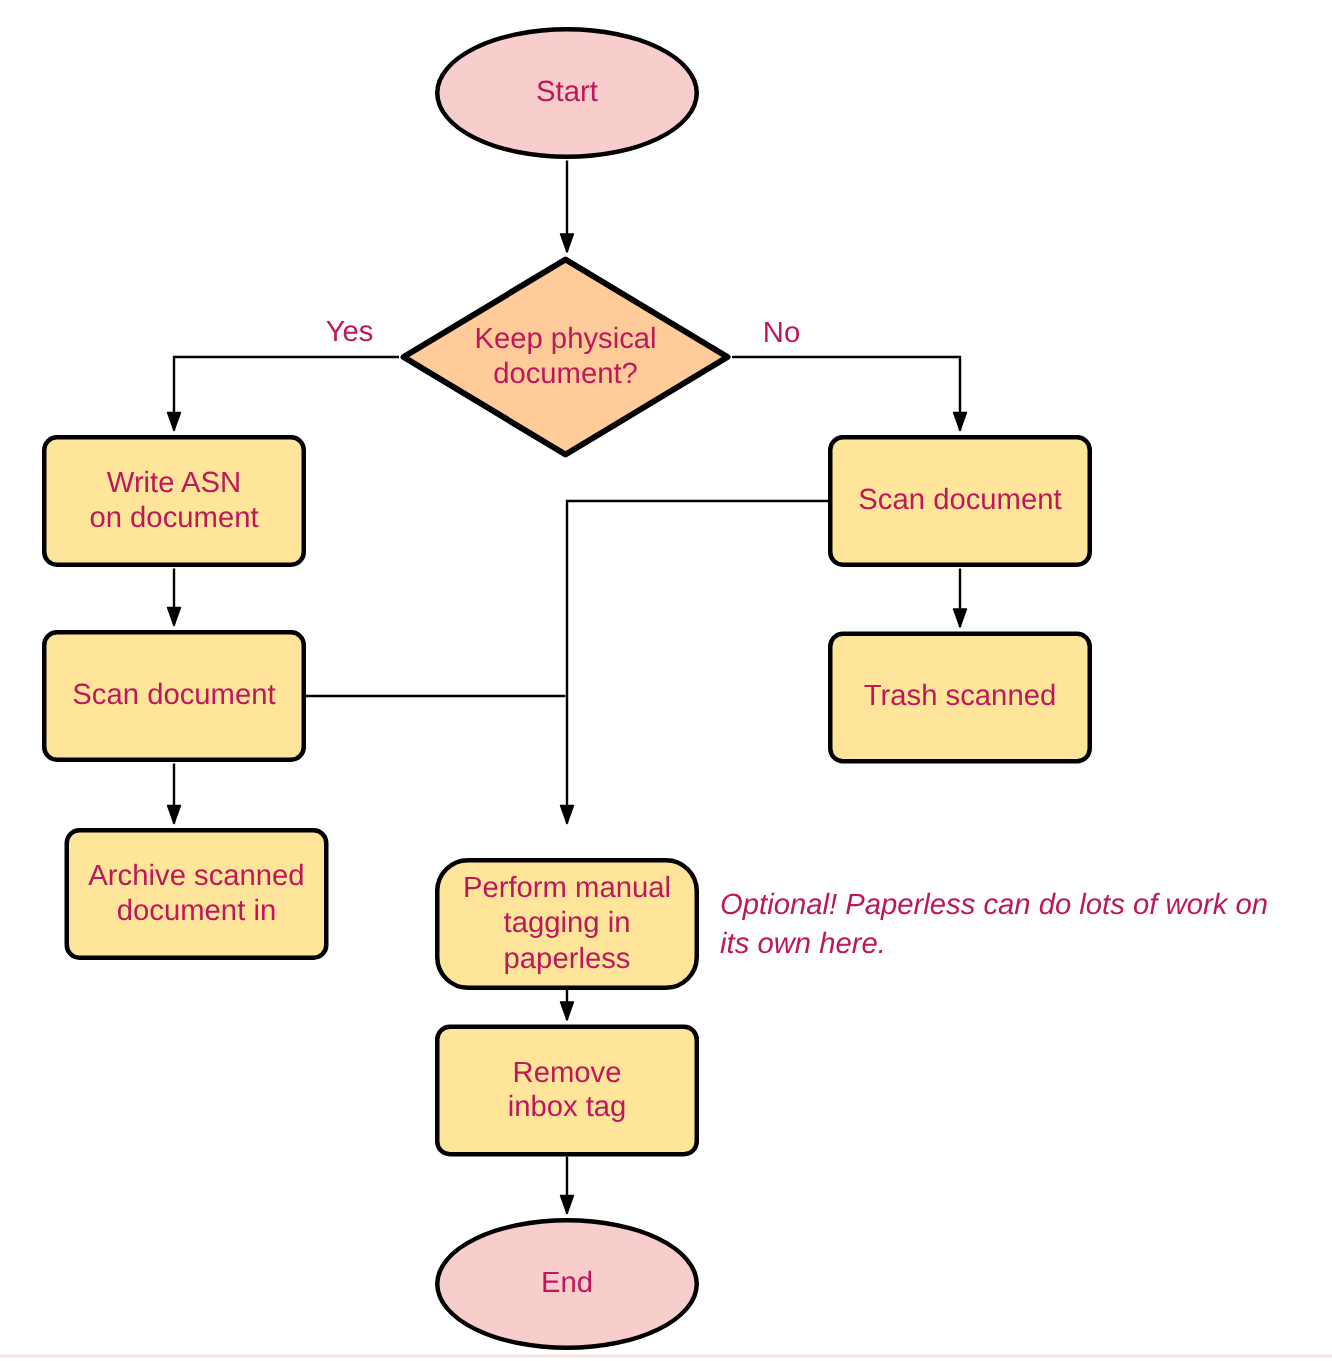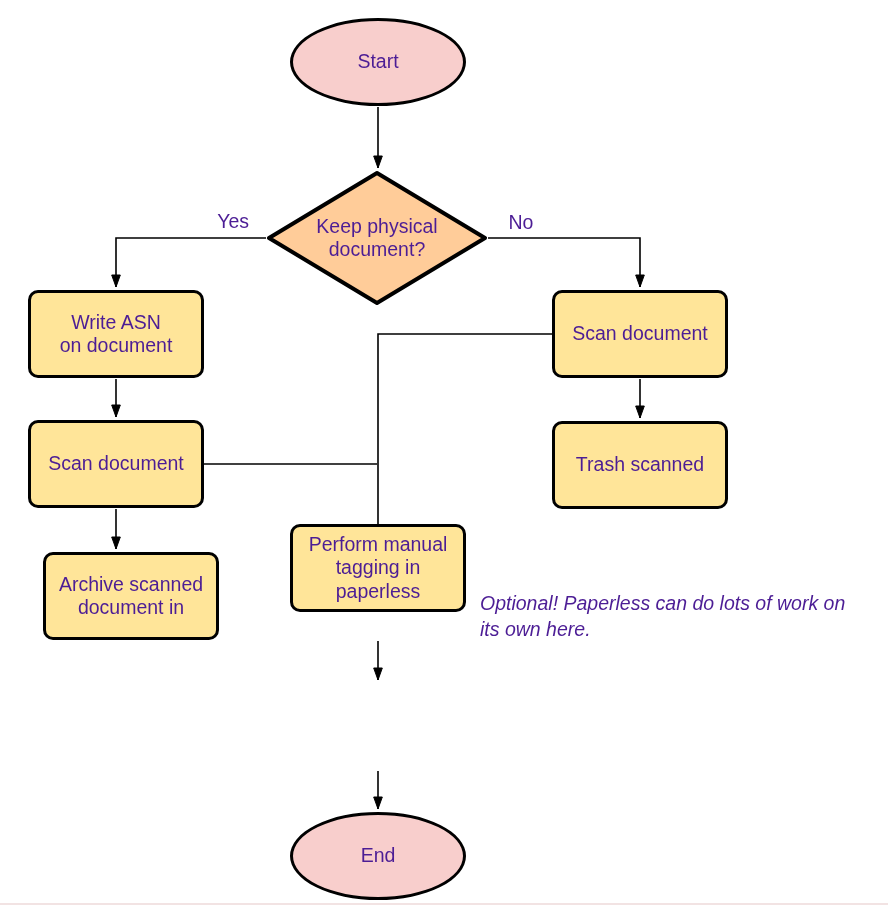--- a/index.html
+++ b/index.html
@@ -1,18 +1,18 @@
 <!DOCTYPE html>
 <html><head>
 <meta charset="utf-8">
 <style>
   html,body{margin:0;padding:0;background:#ffffff;}
   .stage{
     position:relative;width:888px;height:907px;background:#ffffff;
-    font-family:"Liberation Sans",sans-serif;color:#4c1d95;overflow:hidden;
+    font-family:"Liberation Sans",sans-serif;color:#be185d;overflow:hidden;
   }
   .connectors{position:absolute;left:0;top:0;}
   .edge{fill:none;stroke:#000;stroke-width:1.6px;}
   .node{
     position:absolute;box-sizing:border-box;
     display:flex;align-items:center;justify-content:center;
     text-align:center;font-size:19.5px;line-height:23.5px;
   }
   .node .label span{display:block;}
   .process{
@@ -103,33 +103,39 @@
       <span>Scan document</span>
     </div>
   </div>
 
   <div class="node process" style="left:552px;top:421px;">
     <div class="label">
       <span>Trash scanned</span>
     </div>
   </div>
 
-  <div class="node process" style="left:290px;top:524px;">
+  <div class="node process" style="left:290px;top:572px;border-radius:22px;">
     <div class="label">
       <span>Perform manual</span>
       <span>tagging in</span>
       <span>paperless</span>
     </div>
   </div>
 
   <div class="note">
     <span>Optional! Paperless can do lots of work on</span>
     <span>its own here.</span>
   </div>
 
+  <div class="node process" style="left:290px;top:683px;">
+    <div class="label">
+      <span>Remove</span>
+      <span>inbox tag</span>
+    </div>
+  </div>
 
   <div class="node terminator" style="left:290px;top:812px;">
     <div class="label">
       <span>End</span>
     </div>
   </div>
 
   <div class="bottom-divider"></div>
 </div>
 

